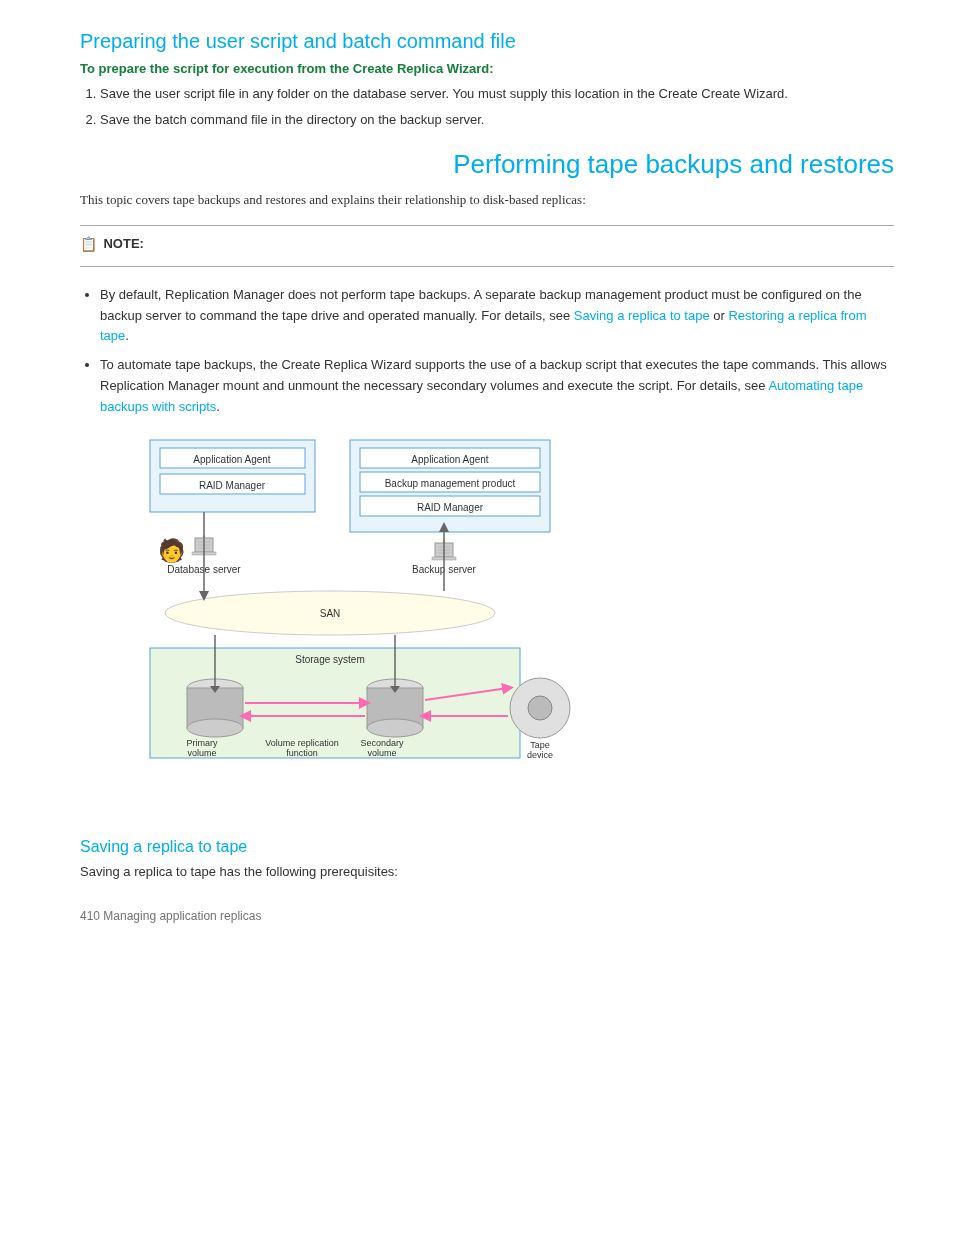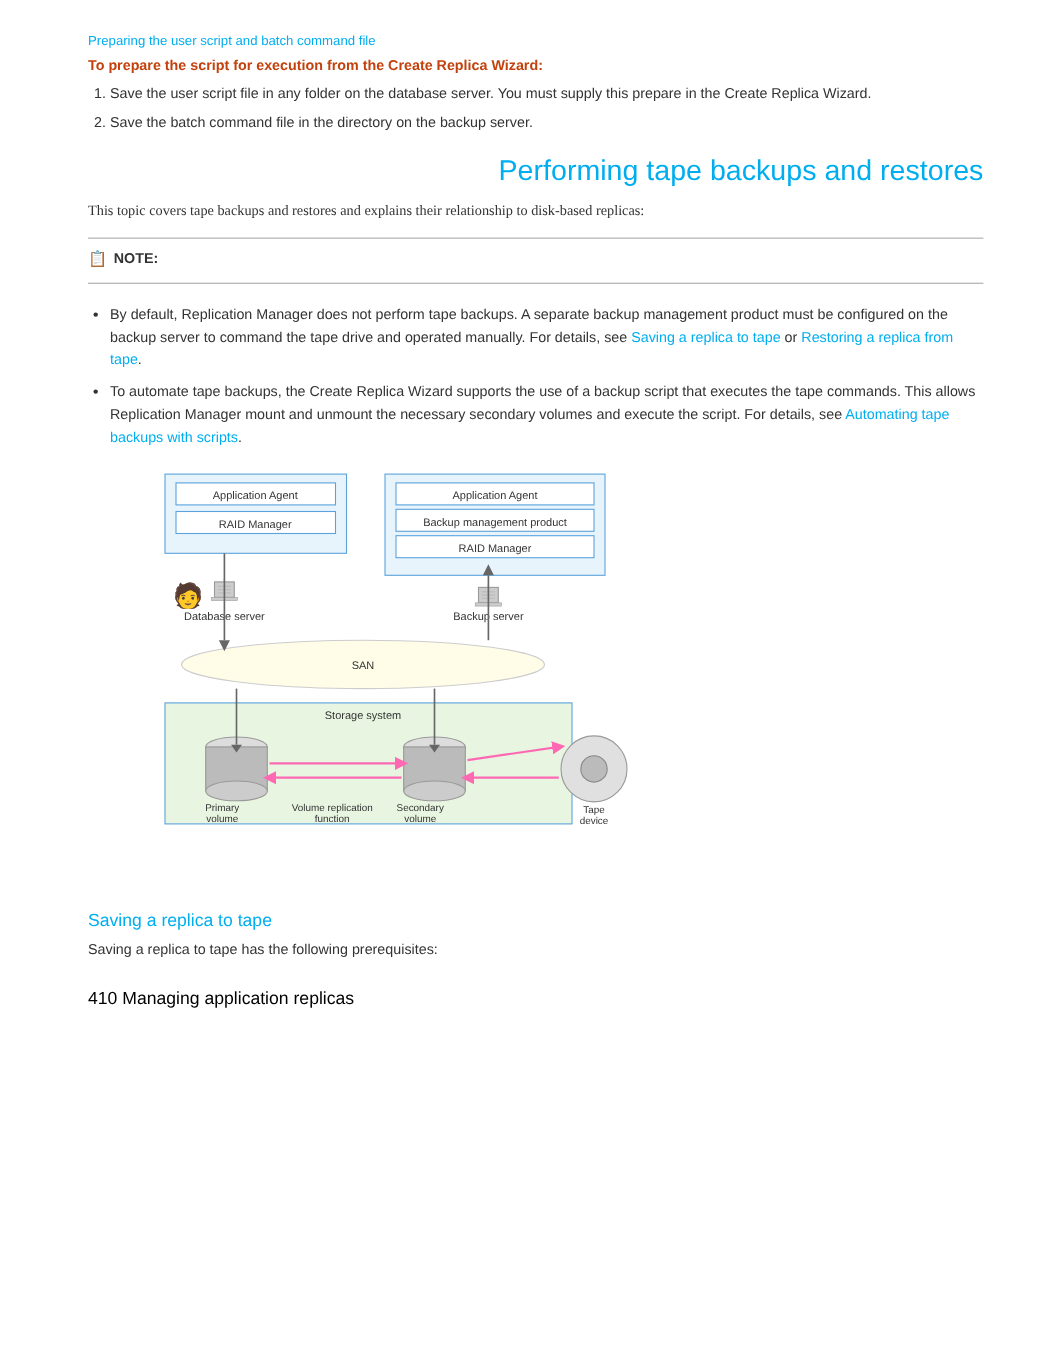--- a/index.html
+++ b/index.html
@@ -8,35 +8,35 @@
       font-size: 13px;
       color: #333;
       background: #fff;
       width: 954px;
       min-height: 1235px;
       padding: 30px 60px 40px 80px;
     }
 
     h2.section-heading {
       color: #00AEEF;
-      font-size: 12px;
+      font-size: 20px;
       font-weight: normal;
       margin-bottom: 8px;
     }
 
     h1.main-heading {
       color: #00AEEF;
       font-size: 26px;
       font-weight: normal;
       margin: 20px 0 10px 0;
       text-align: right;
     }
 
     .blue-bold-instruction {
-      color: #c2410c;
+      color: #15803d;
       font-weight: bold;
       font-size: 13px;
       margin-bottom: 8px;
     }
 
     ol.numbered-list {
       margin-left: 20px;
       margin-bottom: 10px;
     }
 
@@ -116,33 +116,33 @@
 
     h2.subsection {
       color: #00AEEF;
       font-size: 16px;
       font-weight: normal;
       margin: 20px 0 8px 0;
     }
 
     .footer-line {
       margin-top: 30px;
-      font-size: 16px;
-      color: #000000;
+      font-size: 12px;
+      color: #737373;
     }
   </style>
 </head>
 <body>
 
 <h2 class="section-heading">Preparing the user script and batch command file</h2>
 
 <p class="blue-bold-instruction">To prepare the script for execution from the Create Replica Wizard:</p>
 
 <ol class="numbered-list">
-  <li>Save the user script file in any folder on the database server. You must supply this prepare in the Create Replica Wizard.</li>
+  <li>Save the user script file in any folder on the database server. You must supply this location in the Create Create Wizard.</li>
   <li>Save the batch command file in the directory           on the backup server.</li>
 </ol>
 
 <h1 class="main-heading">Performing tape backups and restores</h1>
 
 <p class="intro-text">This topic covers tape backups and restores and explains their relationship to disk-based replicas:</p>
 
 <div class="note-box">
   <div class="note-label">
     <span class="note-icon">📋</span>

